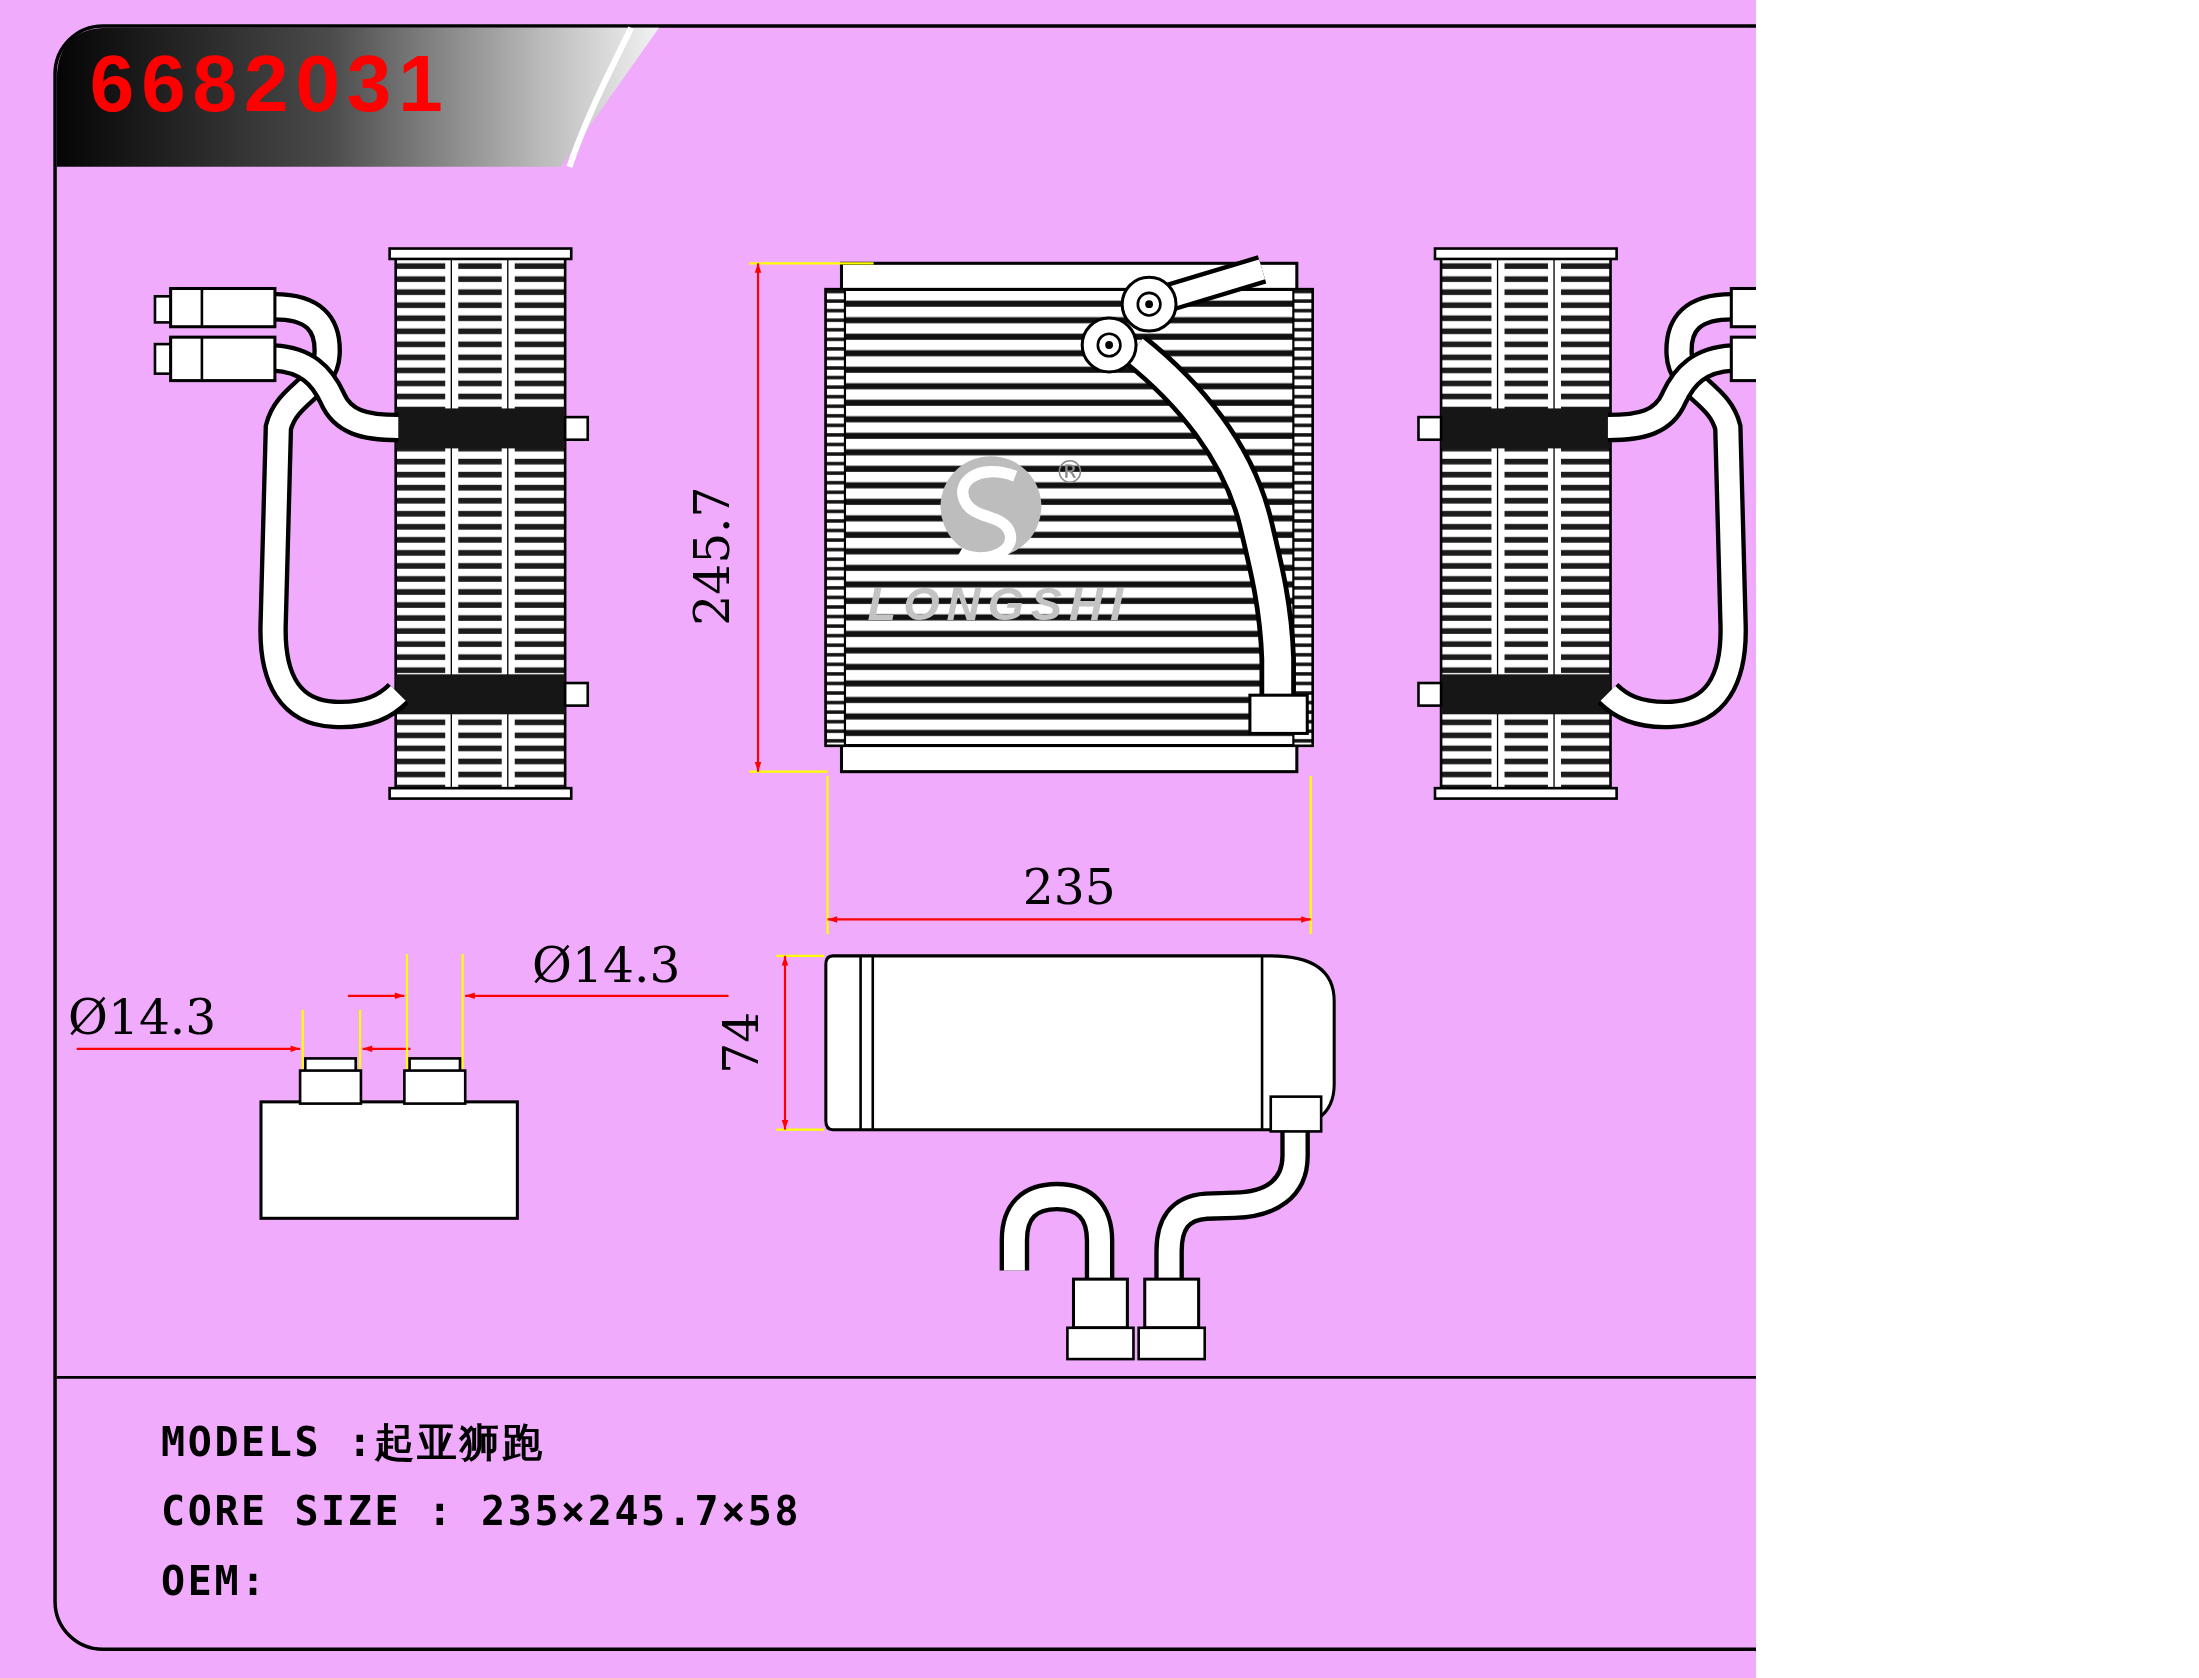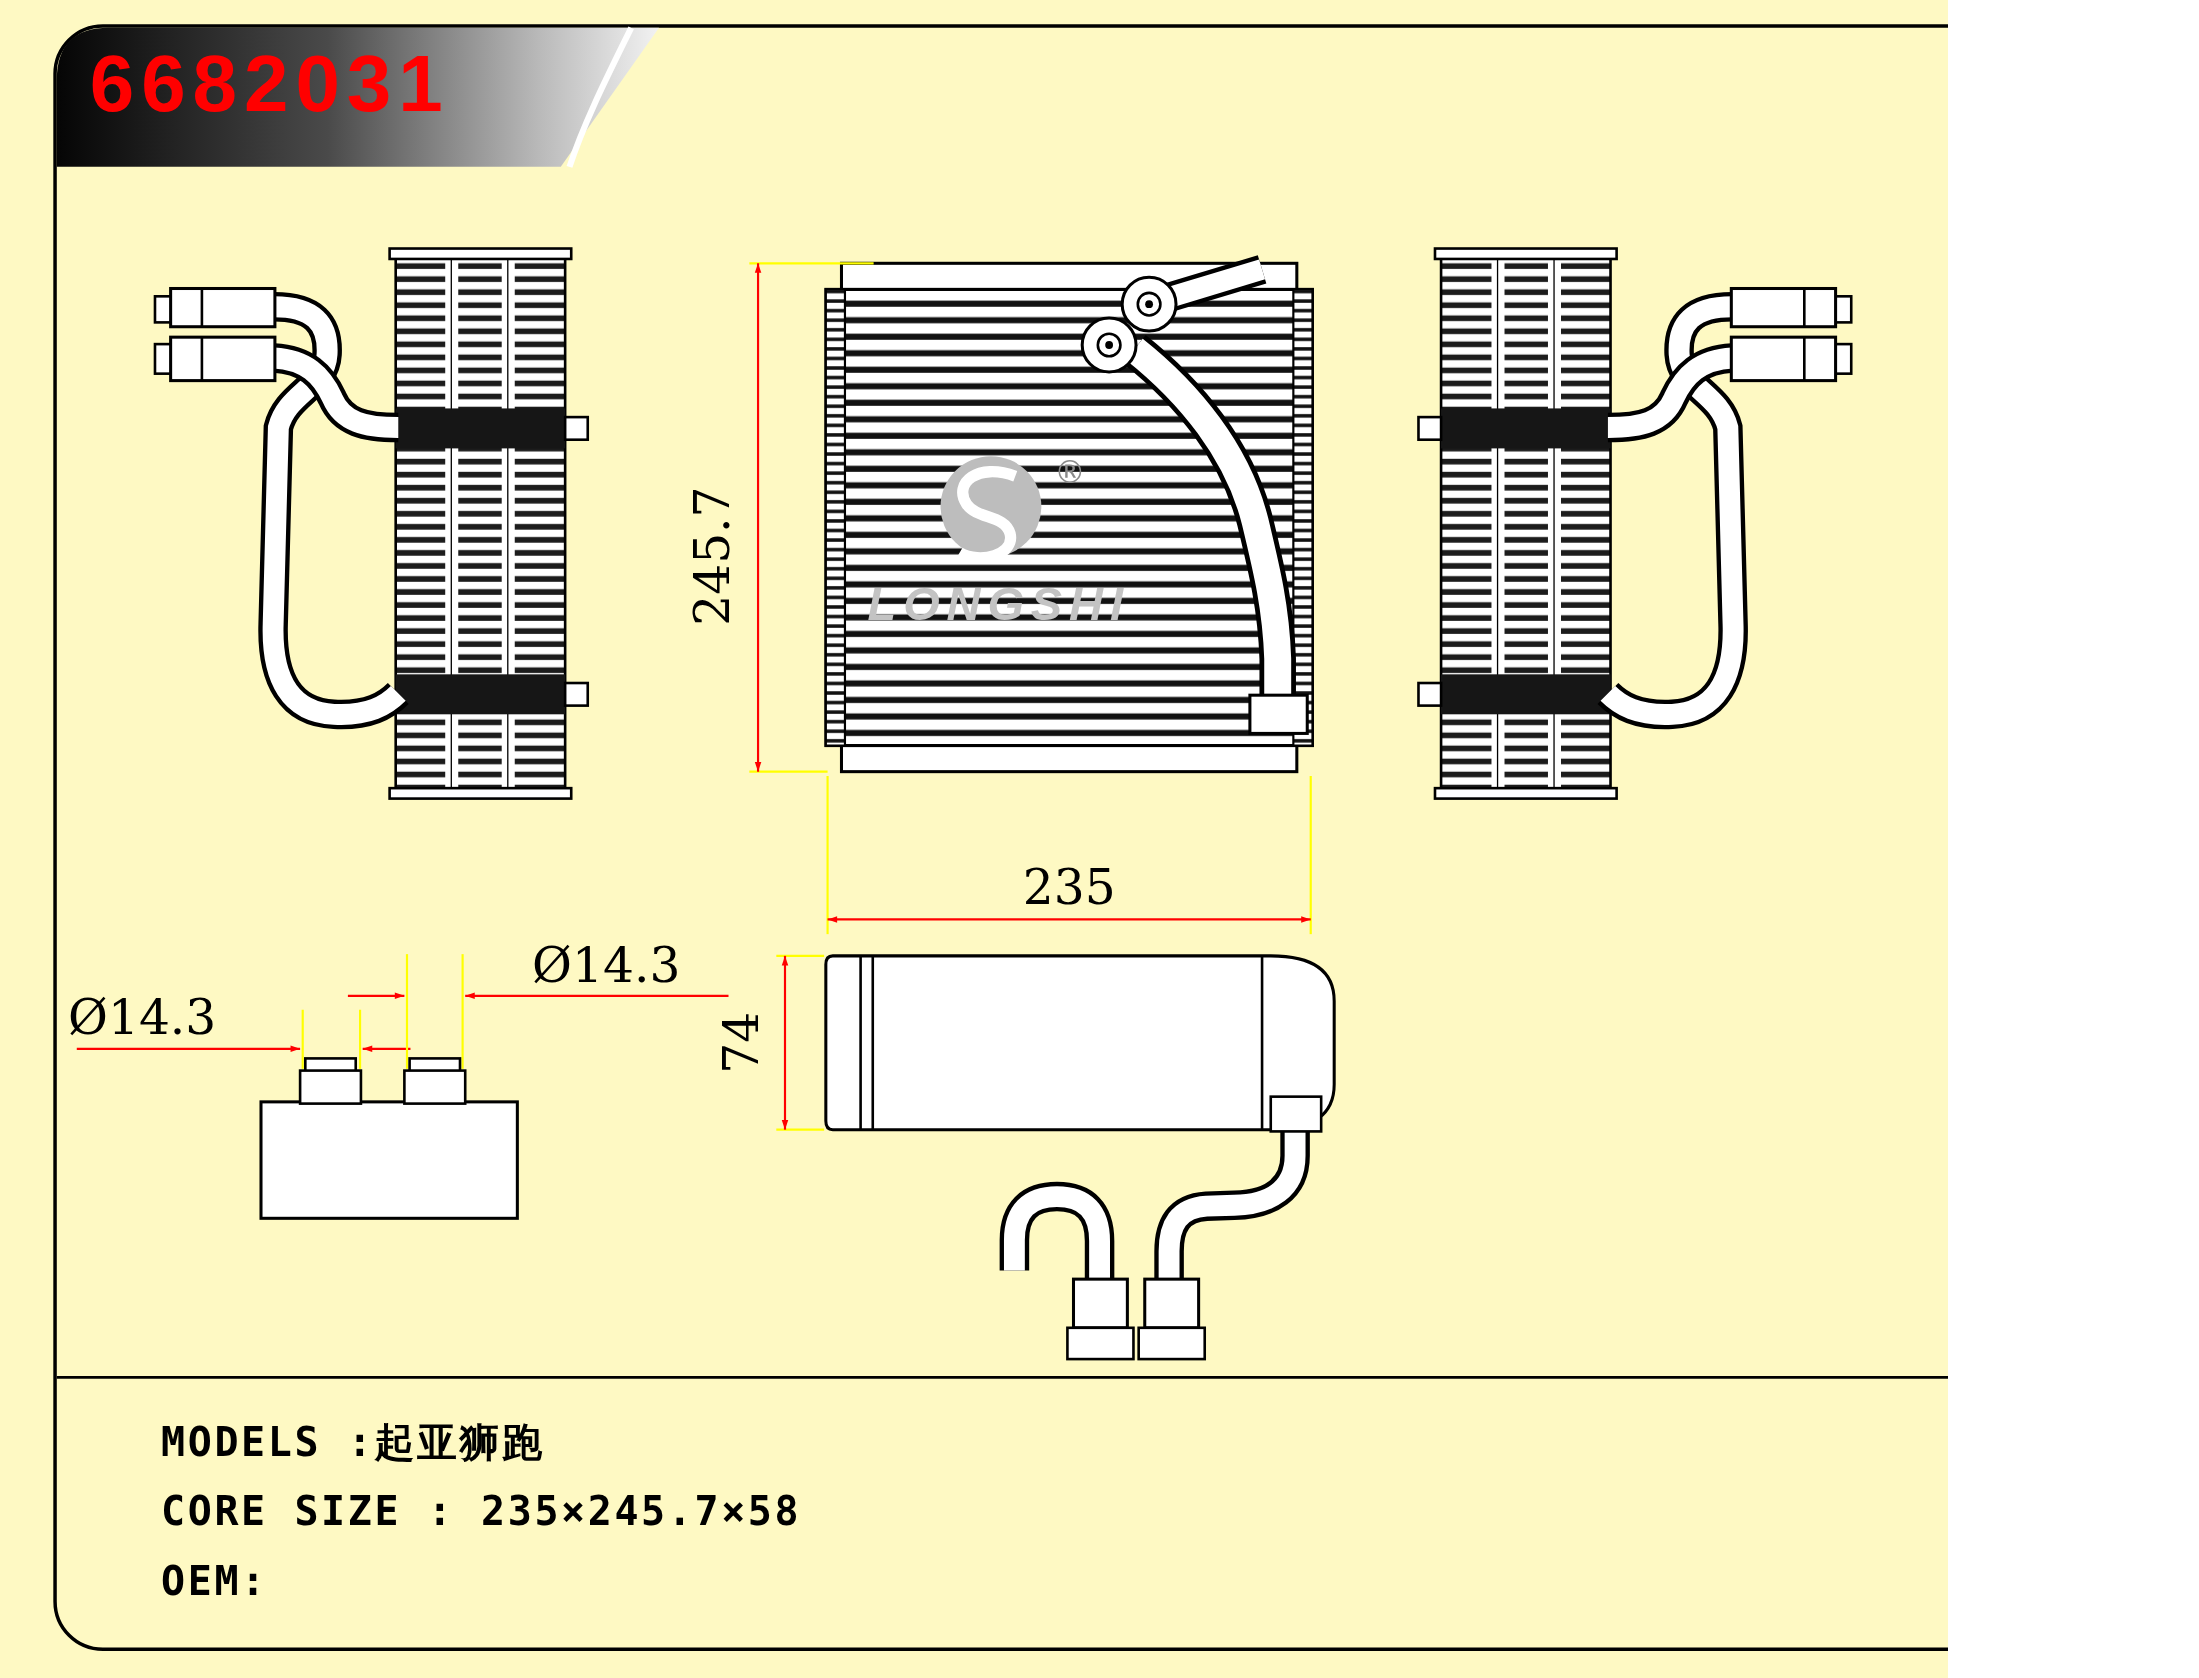--- a/index.html
+++ b/index.html
@@ -1,16 +1,16 @@
 <!DOCTYPE html>
 <html style="font-size:14px"><head>
 <meta charset="utf-8">
 <style>
   html,body{margin:0;padding:0;background:#ffffff;}
-  .page{position:relative;width:1948px;height:1678px;background:#fef9c3;overflow:hidden;
+  .page{position:relative;width:1756px;height:1678px;background:#f0abfc;overflow:hidden;
         font-family:"Liberation Sans",sans-serif;}
   .page > svg{position:absolute;left:0;top:0;}
   text{user-select:none;}
   .dim-text{font-family:"DejaVu Serif",serif;font-size:56px;fill:#000000;}
   .footer-text{font-family:"DejaVu Sans Mono",monospace;font-weight:bold;font-size:46px;fill:#000000;letter-spacing:3px;}
   .part-number{font-family:"Liberation Sans",sans-serif;font-weight:bold;font-size:92px;fill:#ff0000;letter-spacing:8px;}
   .brand-text{font-family:"Liberation Sans",sans-serif;font-weight:bold;font-style:italic;font-size:54px;fill:#c3c3c3;letter-spacing:8px;}
   .reg-mark{font-family:"DejaVu Sans",sans-serif;font-size:36px;fill:#8a8a8a;}
   .dim{stroke:#ff0000;stroke-width:2.5;fill:none;}
   .ext{stroke:#ffff00;stroke-width:2.5;fill:none;}

